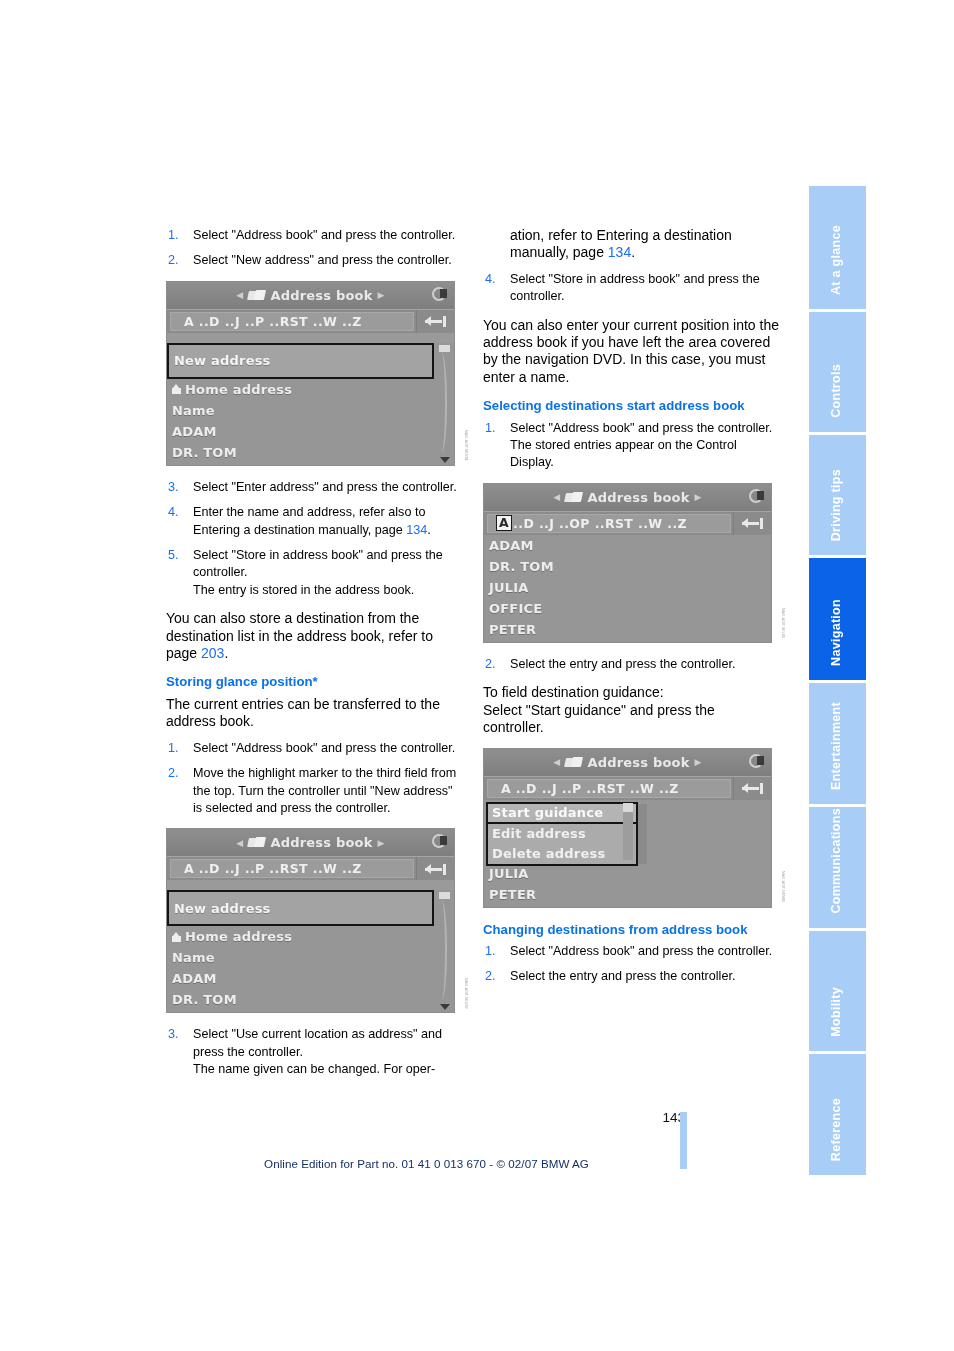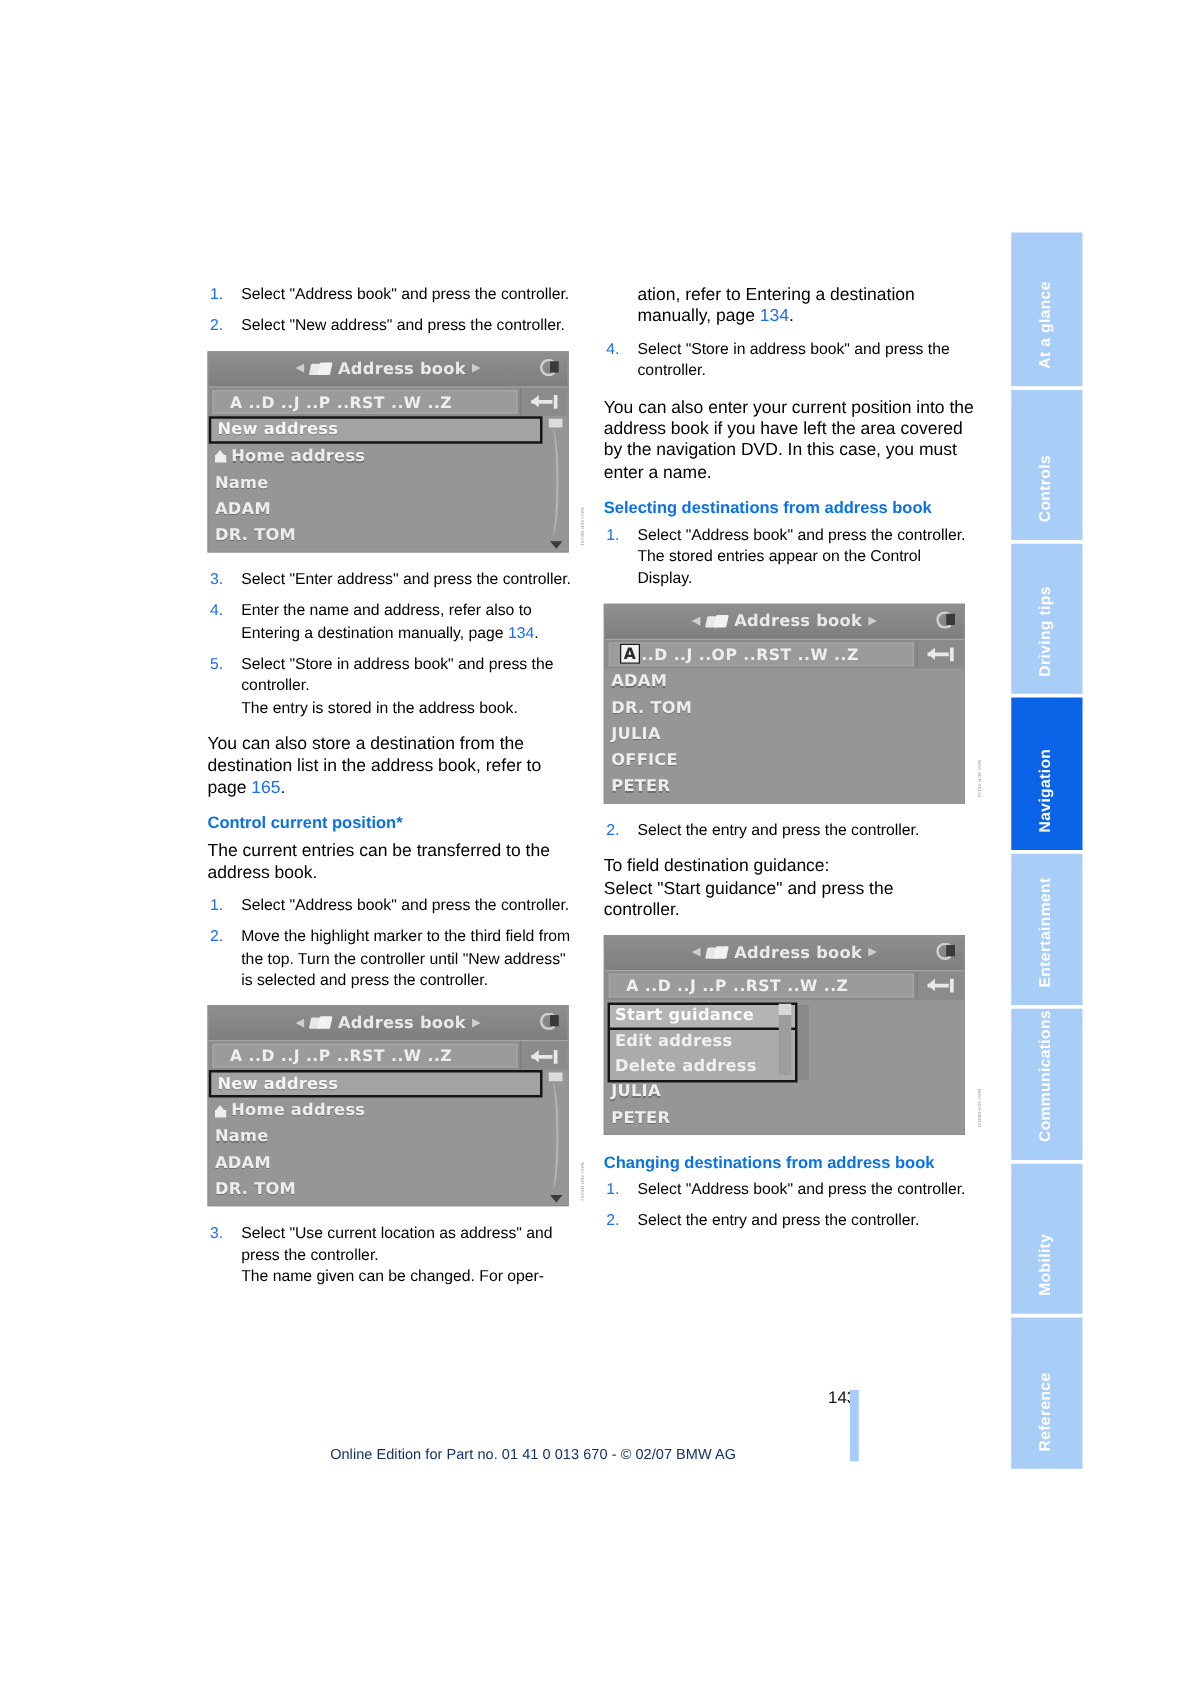--- a/index.html
+++ b/index.html
@@ -198,21 +198,22 @@
     font-size: 13px;
     font-weight: bold;
     letter-spacing: .2px;
     text-shadow: 0 1px 0 rgba(0,0,0,.25);
   }
   .row.sel {
     background: #a3a3a3;
     border: 2px solid #141414;
     color: #f5f5f5;
     margin-right: 20px;
-    height: 22px;
+    height: 36px;
+    margin-top: 10px;
   }
   .row .homeicon {
     display:inline-block;
     width: 9px; height: 10px;
     margin-right: 4px;
     position: relative;
   }
   .row .homeicon:before {
     content:""; position:absolute; left:0; bottom:0;
     width: 9px; height: 6px; background:#eee;
@@ -431,24 +432,24 @@
         <span>Enter the name and address, refer also to Entering a destination manually, page </span><span class="blue">134</span><span>.</span>
       </li>
       <li>
         <span class="num">5.</span>
         <span style="white-space:pre-line">Select "Store in address book" and press the controller.
 The entry is stored in the address book.</span>
       </li>
     </ol>
 
     <div class="para">
-      <span>You can also store a destination from the destination list in the address book, refer to page </span><span class="blue">165</span><span>.</span>
-    </div>
-
-    <h2 class="h2">Control current position*</h2>
+      <span>You can also store a destination from the destination list in the address book, refer to page </span><span class="blue">203</span><span>.</span>
+    </div>
+
+    <h2 class="h2">Storing glance position*</h2>
 
     <div class="para tight">The current entries can be transferred to the address book.</div>
 
     <ol class="steps">
       <li>
         <span class="num">1.</span>
         <span>Select "Address book" and press the controller.</span>
       </li>
       <li>
         <span class="num">2.</span>
@@ -522,21 +523,21 @@
 
     <ol class="steps">
       <li>
         <span class="num">4.</span>
         <span>Select "Store in address book" and press the controller.</span>
       </li>
     </ol>
 
     <div class="para">You can also enter your current position into the address book if you have left the area covered by the navigation DVD. In this case, you must enter a name.</div>
 
-    <h2 class="h2">Selecting destinations from address book</h2>
+    <h2 class="h2">Selecting destinations start address book</h2>
 
     <ol class="steps">
       <li>
         <span class="num">1.</span>
         <span style="white-space:pre-line">Select "Address book" and press the controller.
 The stored entries appear on the Control Display.</span>
       </li>
     </ol>
 
     <div class="shot">

